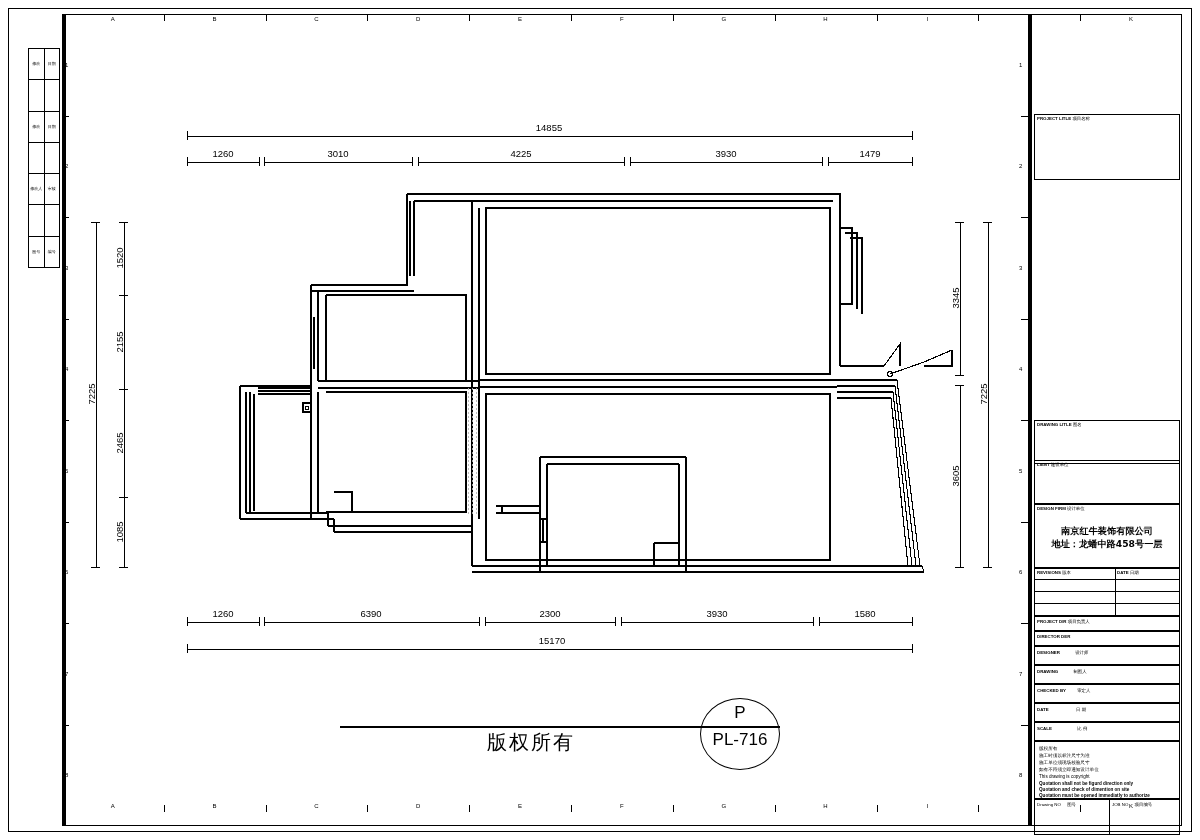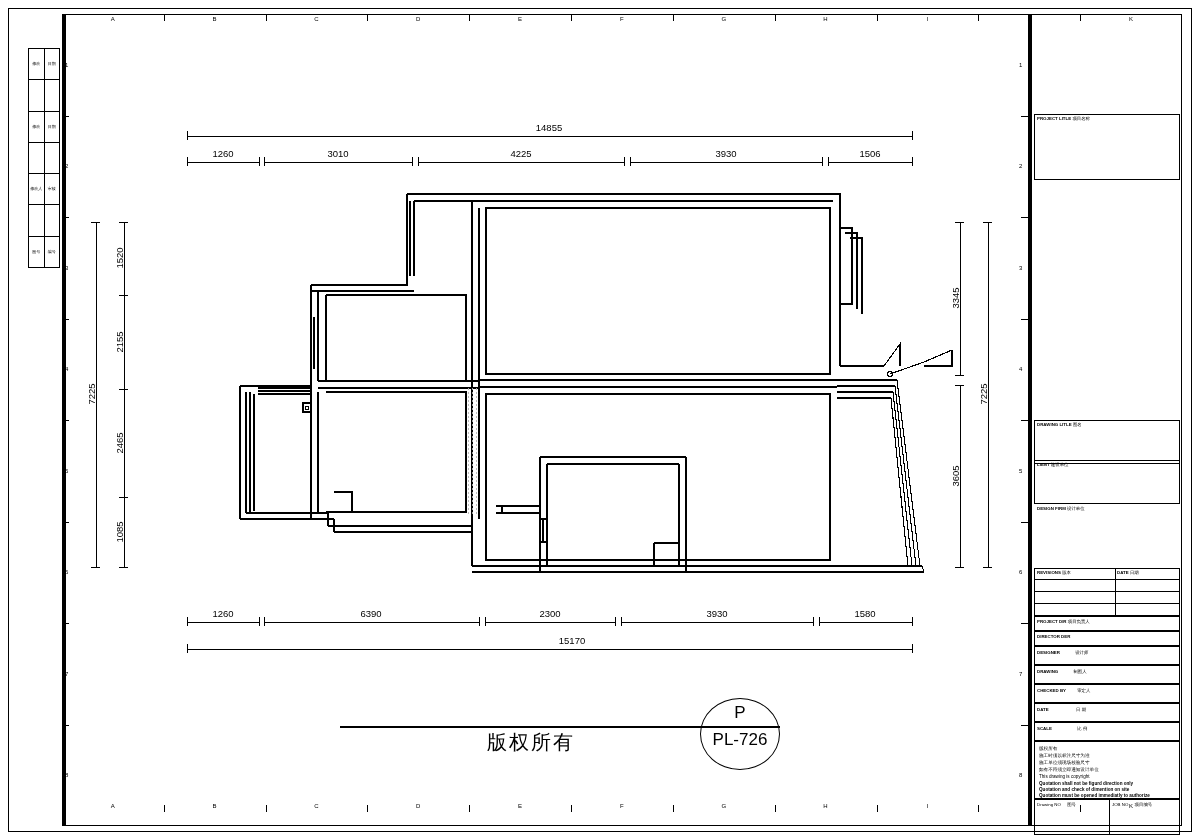--- a/index.html
+++ b/index.html
@@ -340,21 +340,21 @@
     <div class="dimtxt" style="left:459px;top:134px;">4225</div>
 
     <div class="dimline" style="left:568px;top:148px;width:192px;"></div>
     <div class="tickmk" style="left:568px;top:143px;"></div>
     <div class="tickmk" style="left:760px;top:143px;"></div>
     <div class="dimtxt" style="left:664px;top:134px;">3930</div>
 
     <div class="dimline" style="left:766px;top:148px;width:84px;"></div>
     <div class="tickmk" style="left:766px;top:143px;"></div>
     <div class="tickmk" style="left:850px;top:143px;"></div>
-    <div class="dimtxt" style="left:808px;top:134px;">1506</div>
+    <div class="dimtxt" style="left:808px;top:134px;">1479</div>
 
     <div class="dimline" style="left:125px;top:608px;width:72px;"></div>
     <div class="tickmk" style="left:125px;top:603px;"></div>
     <div class="tickmk" style="left:197px;top:603px;"></div>
     <div class="dimtxt" style="left:161px;top:594px;">1260</div>
 
     <div class="dimline" style="left:202px;top:608px;width:215px;"></div>
     <div class="tickmk" style="left:202px;top:603px;"></div>
     <div class="tickmk" style="left:417px;top:603px;"></div>
     <div class="dimtxt" style="left:309px;top:594px;">6390</div>
@@ -370,21 +370,21 @@
     <div class="dimtxt" style="left:655px;top:594px;">3930</div>
 
     <div class="dimline" style="left:757px;top:608px;width:93px;"></div>
     <div class="tickmk" style="left:757px;top:603px;"></div>
     <div class="tickmk" style="left:850px;top:603px;"></div>
     <div class="dimtxt" style="left:803px;top:594px;">1580</div>
 
     <div class="dimline" style="left:125px;top:635px;width:725px;"></div>
     <div class="tickmk" style="left:125px;top:630px;"></div>
     <div class="tickmk" style="left:850px;top:630px;"></div>
-    <div class="dimtxt" style="left:510px;top:621px;">15170</div>
+    <div class="dimtxt" style="left:490px;top:621px;">15170</div>
 
     <div class="dimvert" style="left:34px;top:208px;height:345px;"></div>
     <div class="tickmkh" style="left:29px;top:208px;"></div>
     <div class="tickmkh" style="left:29px;top:553px;"></div>
     <div class="dimtxtv" style="left:24px;top:380px;">7225</div>
 
     <div class="dimvert" style="left:62px;top:208px;height:73px;"></div>
     <div class="tickmkh" style="left:57px;top:208px;"></div>
     <div class="tickmkh" style="left:57px;top:281px;"></div>
     <div class="dimtxtv" style="left:52px;top:244px;">1520</div>
@@ -415,21 +415,21 @@
     <div class="tickmkh" style="left:921px;top:208px;"></div>
     <div class="tickmkh" style="left:921px;top:553px;"></div>
     <div class="dimtxtv" style="left:916px;top:380px;">7225</div>
 
   </div>
 
   <div class="titlerule"></div>
   <div class="cntitle">版权所有</div>
   <div class="ptag">
     <div class="p">P</div>
-    <div class="code">PL-726</div>
+    <div class="code">PL-716</div>
   </div>
   <div class="ptagline"></div>
 
   <div class="tblock">
 
 
     <div class="tb" style="top:98px;height:66px;"></div>
     <div class="tbl" style="top:100px;left:3px;">
       <span>PROJECT LITLE</span>
       <span class="cn">项目名称</span>
@@ -440,20 +440,24 @@
       <span>DRAWING LITLE</span>
       <span class="cn">图名</span>
     </div>
 
     <div class="tb" style="top:444px;height:44px;"></div>
     <div class="tbl" style="top:446px;left:3px;">
       <span>LIENT</span>
       <span class="cn">建设单位</span>
     </div>
 
+    <div class="firmbox" style="top:488px;height:64px;">
+      <div class="cn1">南京红牛装饰有限公司</div>
+      <div class="cn2">地址：龙蟠中路458号一层</div>
+    </div>
     <div class="tbl" style="top:490px;left:3px;">
       <span>DESIGN FIRM</span>
       <span class="cn">设计单位</span>
     </div>
 
     <div class="revtab" style="top:552px;height:48px;">
       <div class="vsep"></div>
       <div class="hsep" style="top:10px;"></div>
       <div class="hsep" style="top:22px;"></div>
       <div class="hsep" style="top:34px;"></div>

